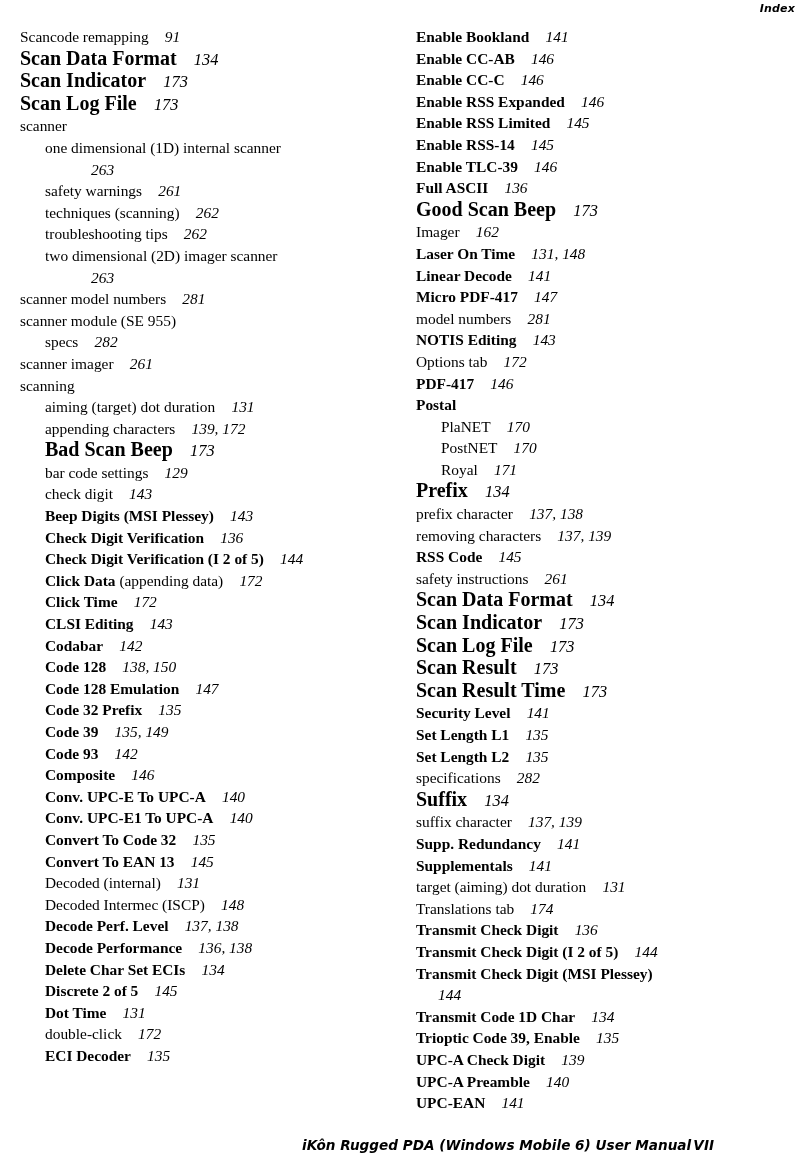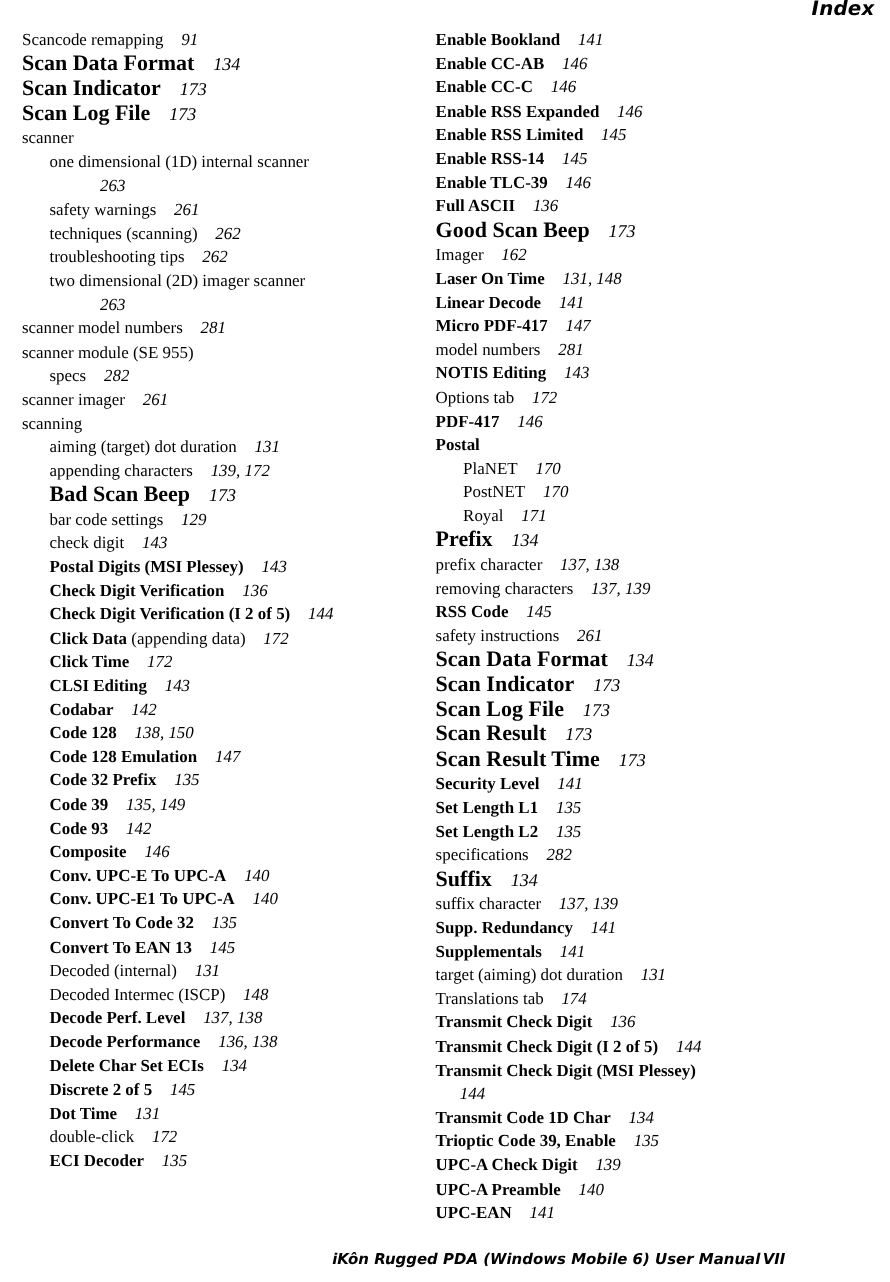--- a/index.html
+++ b/index.html
@@ -20,40 +20,40 @@
   
   .running-head {
     position: absolute;
     top: 0px;
     left: 0px;
     width: 795px;
     text-align: right;
     font-family: "DejaVu Sans", "Liberation Sans", sans-serif;
     font-weight: bold;
     font-style: italic;
-    font-size: 18px;
+    font-size: 11px;
     letter-spacing: 0.2px;
     line-height: 18px;
   }
 
   
   .columns {
     position: absolute;
     top: 26px;
     left: 0px;
     width: 809px;
     height: 1095px;
   }
   .col {
     position: absolute;
     top: 0;
     width: 390px;
   }
   .col-left  { left: 4px; margin-left: 16px; }
-  .col-right { left: 396px; }
+  .col-right { left: 416px; }
 
   
   .entry {
     line-height: 21.6px;
     font-size: 15.4px;
     white-space: nowrap;
     
   }
   .entry.lvl0 { padding-left: 0px; }
   .entry.lvl1 { padding-left: 25px; }
@@ -121,21 +121,21 @@
       <div class="entry lvl0"><span class="term">scanner model numbers</span><span class="pg"> 281</span></div>
       <div class="entry lvl0"><span class="term">scanner module (SE 955)</span></div>
       <div class="entry lvl1"><span class="term">specs</span><span class="pg"> 282</span></div>
       <div class="entry lvl0"><span class="term">scanner imager</span><span class="pg"> 261</span></div>
       <div class="entry lvl0"><span class="term">scanning</span></div>
       <div class="entry lvl1"><span class="term">aiming (target) dot duration</span><span class="pg"> 131</span></div>
       <div class="entry lvl1"><span class="term">appending characters</span><span class="pg"> 139, 172</span></div>
       <div class="entry lvl1 big-line"><span class="term big">Bad Scan Beep</span><span class="pg"> 173</span></div>
       <div class="entry lvl1"><span class="term">bar code settings</span><span class="pg"> 129</span></div>
       <div class="entry lvl1"><span class="term">check digit</span><span class="pg"> 143</span></div>
-      <div class="entry lvl1"><span class="term b">Postal Digits (MSI Plessey)</span><span class="pg"> 143</span></div>
+      <div class="entry lvl1"><span class="term b">Beep Digits (MSI Plessey)</span><span class="pg"> 143</span></div>
       <div class="entry lvl1"><span class="term b">Check Digit Verification</span><span class="pg"> 136</span></div>
       <div class="entry lvl1"><span class="term b">Check Digit Verification (I 2 of 5)</span><span class="pg"> 144</span></div>
       <div class="entry lvl1"><span class="term b">Click Data</span><span class="sub"> (appending data)</span><span class="pg"> 172</span></div>
       <div class="entry lvl1"><span class="term b">Click Time</span><span class="pg"> 172</span></div>
       <div class="entry lvl1"><span class="term b">CLSI Editing</span><span class="pg"> 143</span></div>
       <div class="entry lvl1"><span class="term b">Codabar</span><span class="pg"> 142</span></div>
       <div class="entry lvl1"><span class="term b">Code 128</span><span class="pg"> 138, 150</span></div>
       <div class="entry lvl1"><span class="term b">Code 128 Emulation</span><span class="pg"> 147</span></div>
       <div class="entry lvl1"><span class="term b">Code 32 Prefix</span><span class="pg"> 135</span></div>
       <div class="entry lvl1"><span class="term b">Code 39</span><span class="pg"> 135, 149</span></div>

